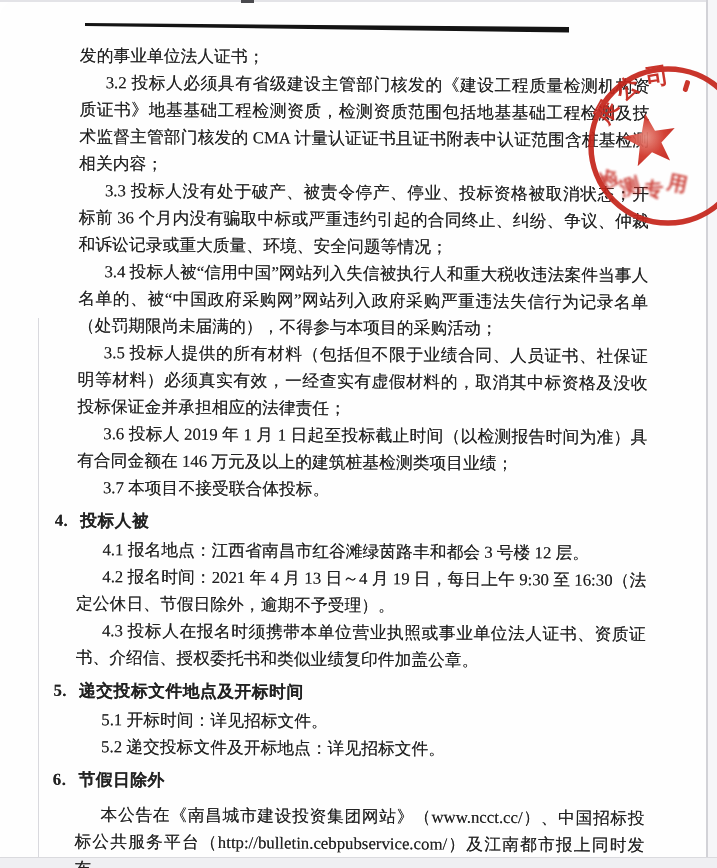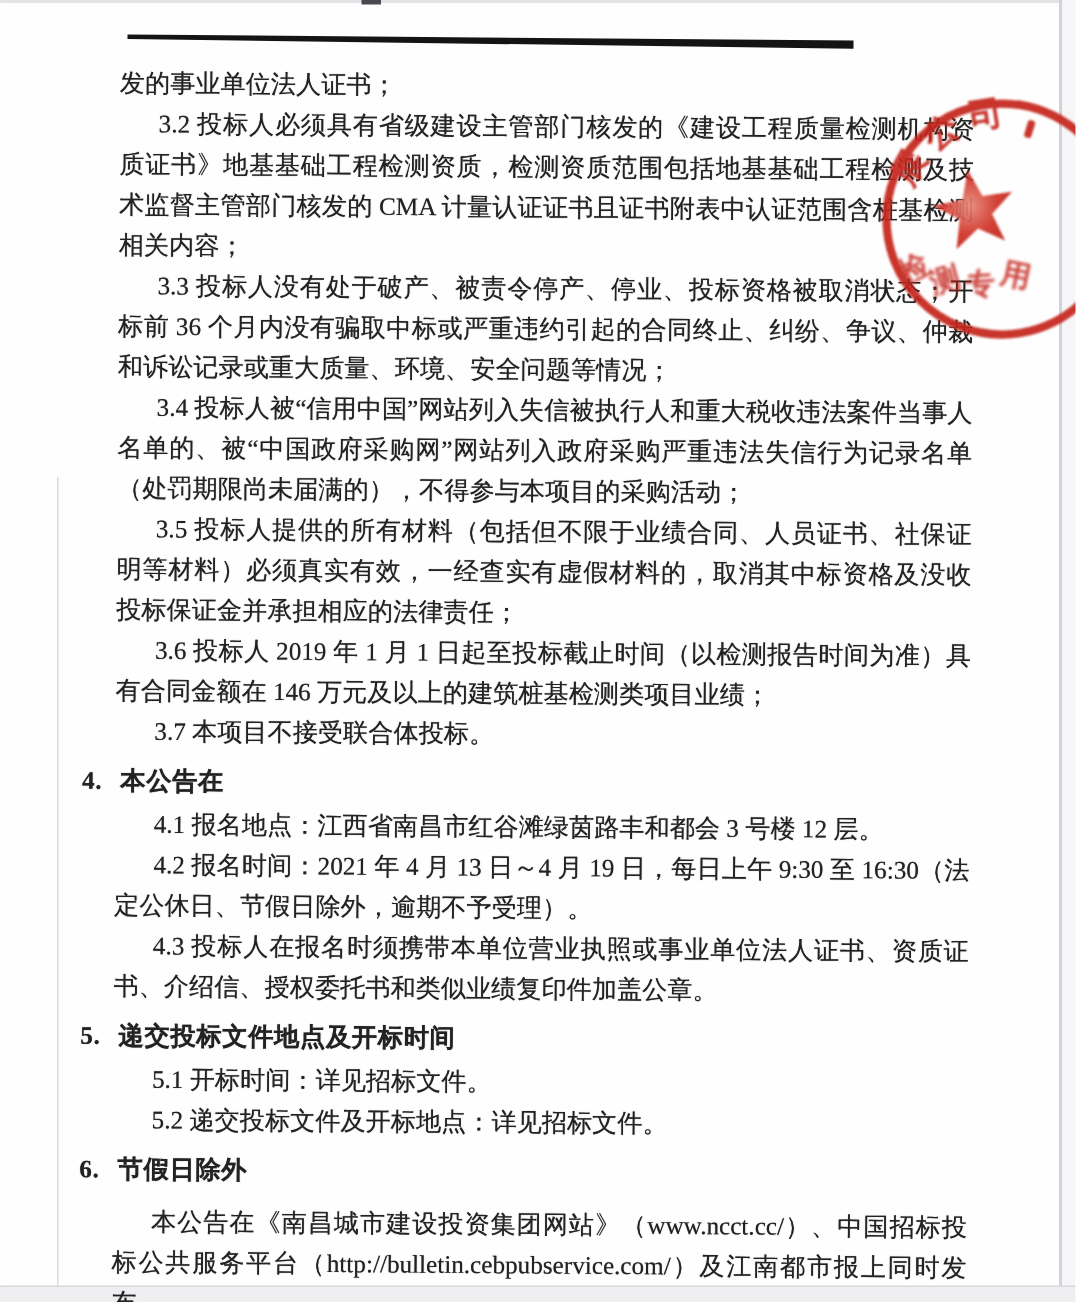--- a/index.html
+++ b/index.html
@@ -60,21 +60,21 @@
   <div class="content">
     <p class="frag">发的事业单位法人证书；</p>
     <p class="item">3.2 投标人必须具有省级建设主管部门核发的《建设工程质量检测机构资质证书》地基基础工程检测资质，检测资质范围包括地基基础工程检测及技术监督主管部门核发的 CMA 计量认证证书且证书附表中认证范围含桩基检测相关内容；</p>
     <p class="item">3.3 投标人没有处于破产、被责令停产、停业、投标资格被取消状态；开标前 36 个月内没有骗取中标或严重违约引起的合同终止、纠纷、争议、仲裁和诉讼记录或重大质量、环境、安全问题等情况；</p>
     <p class="item">3.4 投标人被“信用中国”网站列入失信被执行人和重大税收违法案件当事人名单的、被“中国政府采购网”网站列入政府采购严重违法失信行为记录名单（处罚期限尚未届满的），不得参与本项目的采购活动；</p>
     <p class="item">3.5 投标人提供的所有材料（包括但不限于业绩合同、人员证书、社保证明等材料）必须真实有效，一经查实有虚假材料的，取消其中标资格及没收投标保证金并承担相应的法律责任；</p>
     <p class="item">3.6 投标人 2019 年 1 月 1 日起至投标截止时间（以检测报告时间为准）具有合同金额在 146 万元及以上的建筑桩基检测类项目业绩；</p>
     <p class="item">3.7 本项目不接受联合体投标。</p>
 
     <p class="heading">
-      <span class="hnum">4.</span><span>本公告在</span>
+      <span class="hnum">4.</span><span>投标人被</span>
     </p>
     <p class="item">4.1 报名地点：江西省南昌市红谷滩绿茵路丰和都会 3 号楼 12 层。</p>
     <p class="item">4.2 报名时间：2021 年 4 月 13 日～4 月 19 日，每日上午 9:30 至 16:30（法定公休日、节假日除外，逾期不予受理）。</p>
     <p class="item">4.3 投标人在报名时须携带本单位营业执照或事业单位法人证书、资质证书、介绍信、授权委托书和类似业绩复印件加盖公章。</p>
 
     <p class="heading">
       <span class="hnum">5.</span><span>递交投标文件地点及开标时间</span>
     </p>
     <p class="item">5.1 开标时间：详见招标文件。</p>
     <p class="item">5.2 递交投标文件及开标地点：详见招标文件。</p>

